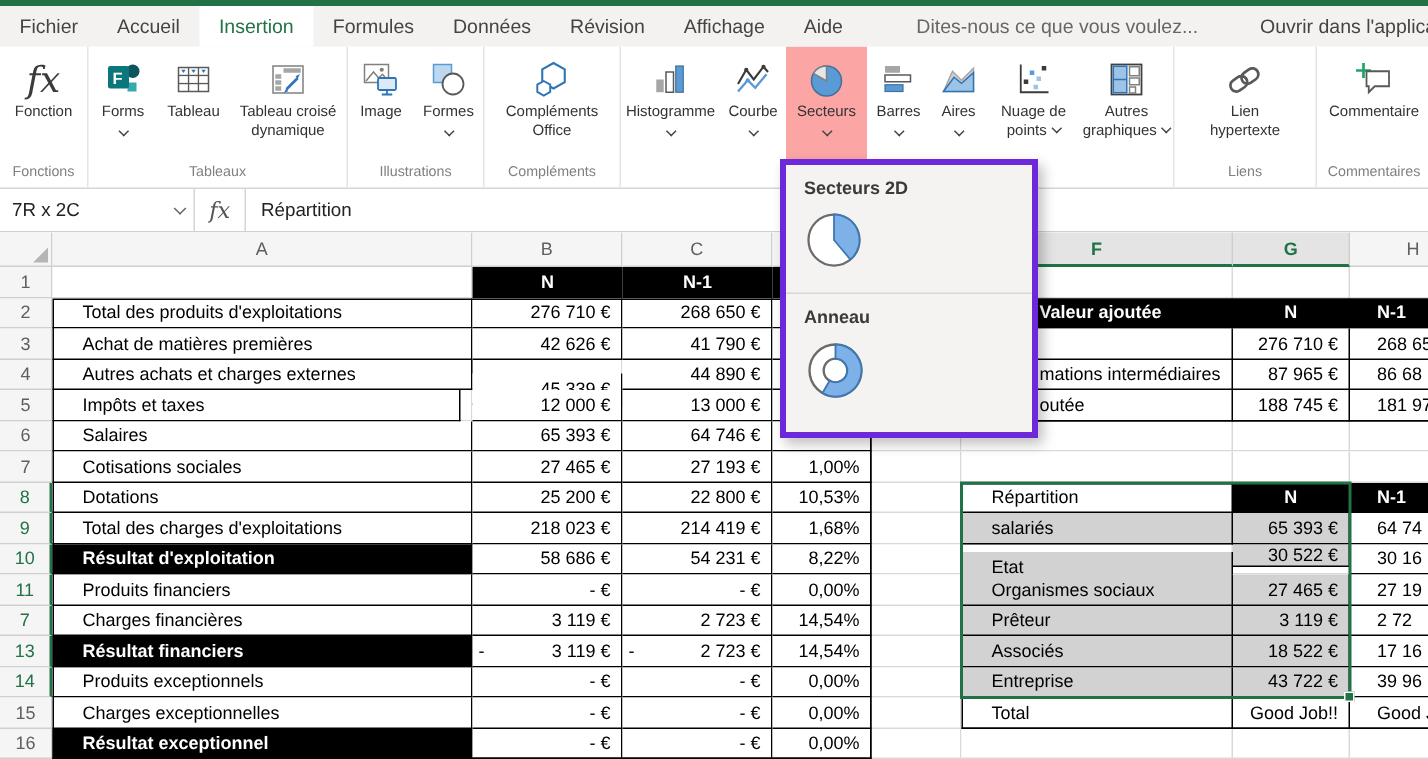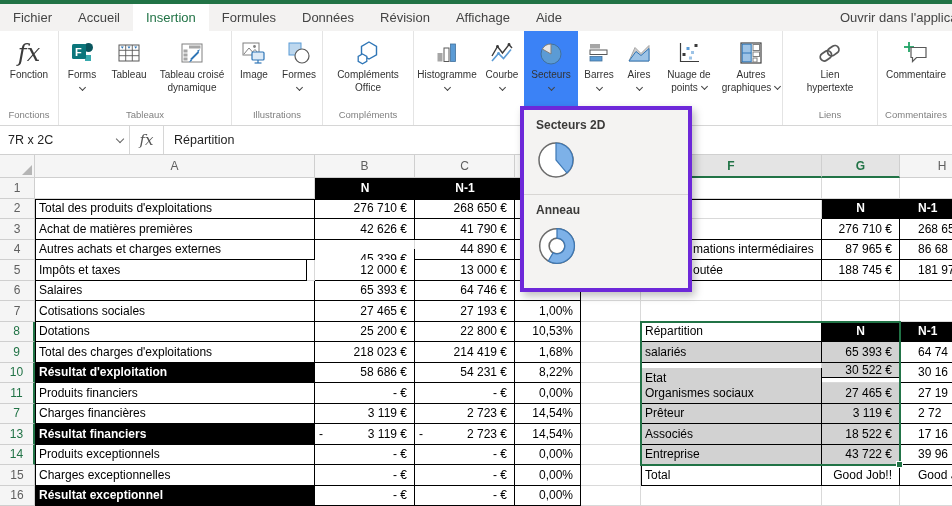--- a/index.html
+++ b/index.html
@@ -17,21 +17,21 @@
   .tab.active { background:#fff; color:#217346; }
   .help-text { margin-left:36px; color:#666; display:flex; align-items:center; white-space:nowrap; }
   .open-app { position:absolute; left:840px; top:0; bottom:0; display:flex; align-items:center;
               color:#444; white-space:nowrap; }
   
   .ribbon { height:95px; background:#fff; display:flex; border-bottom:1px solid #d6d6d6; }
   .rgroup { display:flex; flex-direction:column; border-right:1px solid #e4e4e4; }
   .btns { display:flex; align-items:stretch; height:77px; }
   .glabel { height:17px; font-size:9.5px; color:#808080; text-align:center; line-height:14px; }
   .rbtn { display:flex; flex-direction:column; align-items:center; padding-top:6px; color:#333; }
-  .rbtn.active { background:#3b82f6; }
+  .rbtn.active { background:#fca5a5; }
   .ric { height:32px; display:flex; align-items:center; justify-content:center; }
   .rlbl { font-size:10px; line-height:12.5px; text-align:left; white-space:nowrap; }
   .chevb { display:block; width:5px; height:5px; border-right:1.3px solid #444;
            border-bottom:1.3px solid #444; transform:rotate(45deg); margin:3px auto 0; }
   .chevi { display:inline-block; width:5px; height:5px; border-right:1.3px solid #444;
            border-bottom:1.3px solid #444; transform:rotate(45deg); margin-left:4px; vertical-align:2px; }
   .fx-glyph { font-family:"DejaVu Serif", serif; font-style:italic; font-size:24px; color:#3b3b3b; }
   
   .w-fonction{width:58px}.w-forms{width:46px}.w-tableau{width:48px}.w-tcd{width:78px}
   .w-image{width:44px}.w-formes{width:46px}.w-compl{width:90px}
@@ -54,21 +54,21 @@
        font-size:12px; color:#000; }
   .gl  { border-right:1px solid #d9d9d9; border-bottom:1px solid #d9d9d9; background:#fff; }
   .tb  { border-right:1px solid #000; border-bottom:1px solid #000; background:#fff; }
   .blk { background:#000; color:#fff; font-weight:bold; }
   .gray{ background:#d2d2d2; }
   .hdr { background:#f5f5f5; border-right:1px solid #cfcfcf; border-bottom:1px solid #cfcfcf;
          color:#5f5f5f; justify-content:center; font-size:12px; }
   .hdrSel { background:#e4e4e4; color:#217346; border-bottom:2px solid #217346; font-weight:bold; }
   .rowSel { color:#217346; border-right:2px solid #217346; }
   .num { justify-content:flex-end; padding-right:7px; }
-  .lbl { padding-left:4px; }
+  .lbl { padding-left:20px; }
   .vlbl{ padding-left:52px; }
   .hfrag{ padding-left:18px; }
   .ctr { justify-content:center; }
   .negflex { justify-content:space-between; padding-left:4px; padding-right:7px; }
   .outline { position:absolute; border:1px solid #000; pointer-events:none; background:transparent; }
   .sel-outline { position:absolute; border:2px solid #217346; pointer-events:none; }
   .fill-handle { position:absolute; width:7px; height:7px; background:#217346; border:1px solid #fff; }
   .tri { position:absolute; right:2px; bottom:2px; width:0; height:0;
          border-left:10px solid transparent; border-bottom:10px solid #b5b5b5; }
   
@@ -85,20 +85,21 @@
 
 <div class="menubar">
   <div class="tab">Fichier</div>
   <div class="tab">Accueil</div>
   <div class="tab active">Insertion</div>
   <div class="tab">Formules</div>
   <div class="tab">Données</div>
   <div class="tab">Révision</div>
   <div class="tab">Affichage</div>
   <div class="tab">Aide</div>
+  <div class="help-text">Dites-nous ce que vous voulez...</div>
   <div class="open-app">Ouvrir dans l'applica</div>
 </div>
 
 <div class="ribbon">
 
   <div class="rgroup">
     <div class="btns">
       <div class="rbtn w-fonction">
         <span class="ric">
             <span class="fx-glyph">fx</span>
@@ -554,20 +555,21 @@
     <div class="c tb num" style="left: 415px; width: 100px; top: 289.5px; height: 20.5px;">-  €</div>
     <div class="c tb num" style="left: 515px; width: 66px; top: 289.5px; height: 20.5px;">0,00%</div>
     <div class="c tb lbl" style="left: 35px; width: 280px; top: 310px; height: 20.5px;">Charges exceptionnelles</div>
     <div class="c tb num" style="left: 315px; width: 100px; top: 310px; height: 20.5px;">-  €</div>
     <div class="c tb num" style="left: 415px; width: 100px; top: 310px; height: 20.5px;">-  €</div>
     <div class="c tb num" style="left: 515px; width: 66px; top: 310px; height: 20.5px;">0,00%</div>
     <div class="c tb blk lbl" style="left: 35px; width: 280px; top: 330.5px; height: 20.5px;">Résultat exceptionnel</div>
     <div class="c tb num" style="left: 315px; width: 100px; top: 330.5px; height: 20.5px;">-  €</div>
     <div class="c tb num" style="left: 415px; width: 100px; top: 330.5px; height: 20.5px;">-  €</div>
     <div class="c tb num" style="left: 515px; width: 66px; top: 330.5px; height: 20.5px;">0,00%</div>
+    <div class="c tb blk vlbl" style="left: 641px; width: 181px; top: 43.5px; height: 20.5px;">Valeur ajoutée</div>
     <div class="c tb blk ctr" style="left: 822px; width: 78px; top: 43.5px; height: 20.5px;">N</div>
     <div class="c tb blk hfrag" style="left: 900px; width: 85px; top: 43.5px; height: 20.5px;">N-1</div>
     <div class="c tb vlbl" style="left: 641px; width: 181px; top: 64px; height: 20.5px;"></div>
     <div class="c tb num" style="left: 822px; width: 78px; top: 64px; height: 20.5px;">276 710 €</div>
     <div class="c tb hfrag" style="left: 900px; width: 85px; top: 64px; height: 20.5px;">268 65</div>
     <div class="c tb vlbl" style="left: 641px; width: 181px; top: 84.5px; height: 20.5px;">mations intermédiaires</div>
     <div class="c tb num" style="left: 822px; width: 78px; top: 84.5px; height: 20.5px;">87 965 €</div>
     <div class="c tb hfrag" style="left: 900px; width: 85px; top: 84.5px; height: 20.5px;">86 68</div>
     <div class="c tb vlbl" style="left: 641px; width: 181px; top: 105px; height: 20.5px;">outée</div>
     <div class="c tb num" style="left: 822px; width: 78px; top: 105px; height: 20.5px;">188 745 €</div>

